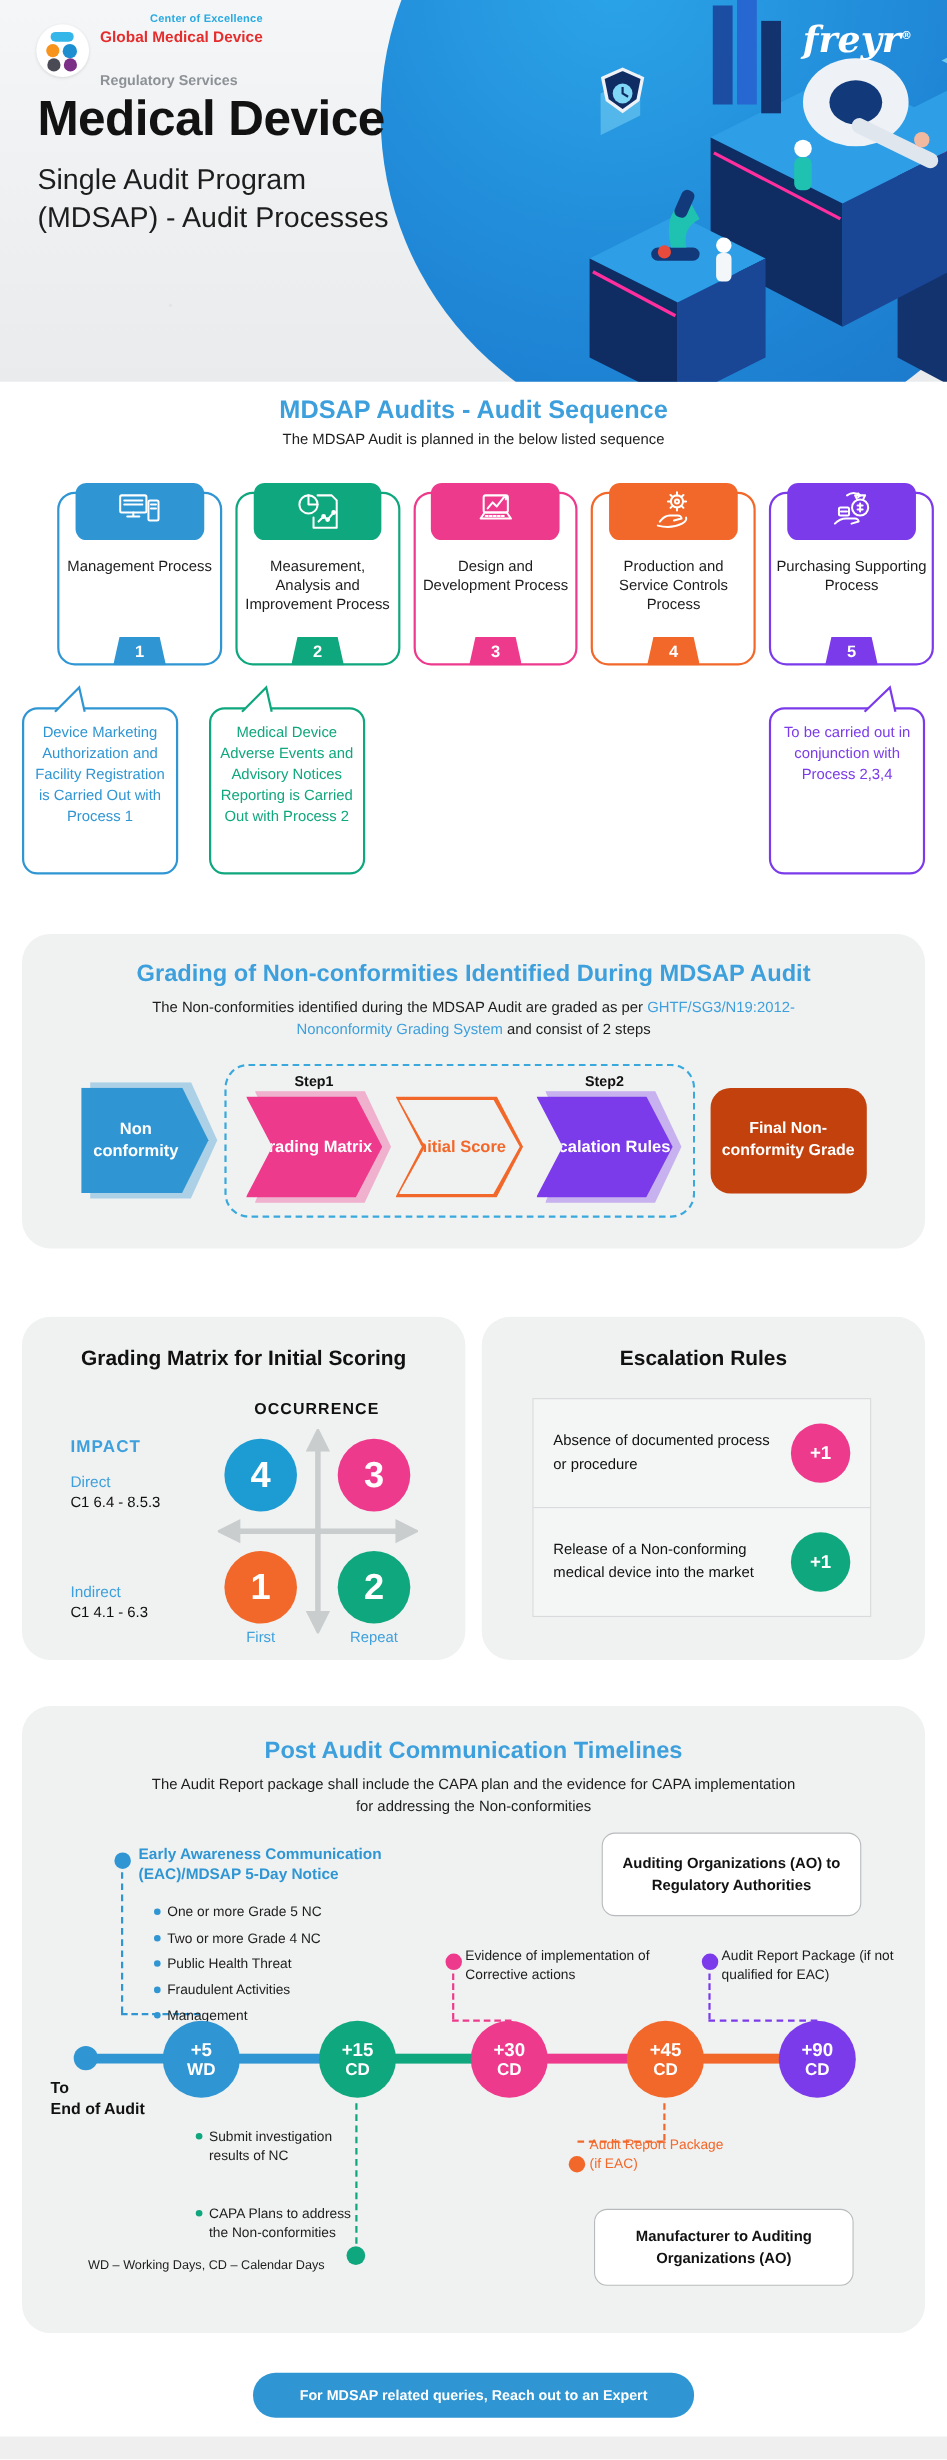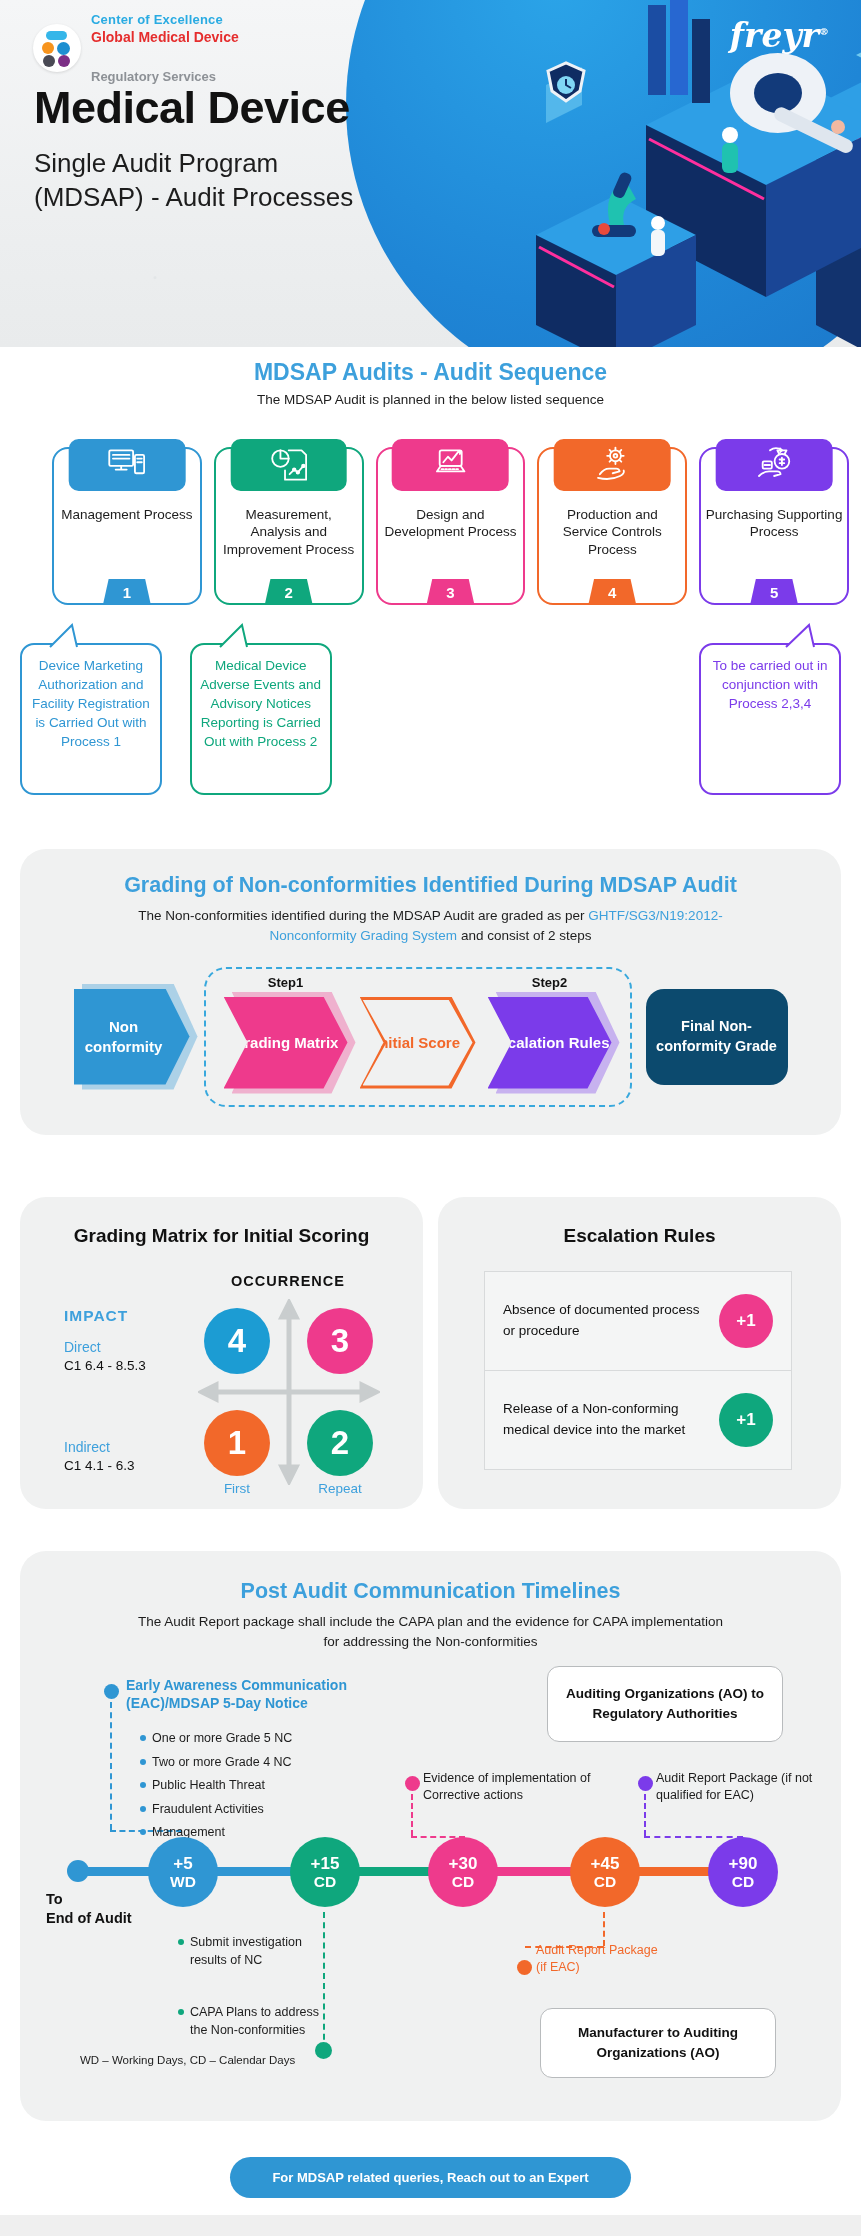--- a/index.html
+++ b/index.html
@@ -15,21 +15,21 @@
       radial-gradient(circle at 55% 85%, rgba(190,198,204,.3) 0 1px, transparent 2px);
   }
   .logo { position: absolute; left: 33px; top: 12px; display: flex; align-items: center; gap: 10px; }
   .logo-mark { position: relative; width: 48px; height: 48px; border-radius: 50%; background: #fff; box-shadow: 0 1px 3px rgba(0,0,0,.12); }
   .logo-mark i { position: absolute; border-radius: 50%; }
   .lm-pill { left: 13px; top: 7px; width: 21px; height: 9px; border-radius: 5px !important; background: #35b6e9; }
   .lm-o { left: 9px; top: 18px; width: 12px; height: 12px; background: #f7941e; }
   .lm-b { left: 24px; top: 18px; width: 13px; height: 13px; background: #1d8fd1; }
   .lm-d { left: 10px; top: 31px; width: 12px; height: 12px; background: #4a4a55; }
   .lm-p { left: 25px; top: 31px; width: 12px; height: 12px; background: #7c2f86; }
-  .logo-coe { color: #29abe2; font-size: 13px; font-weight: 700; letter-spacing: .2px; }
+  .logo-coe { color: #29abe2; font-size: 10px; font-weight: 700; letter-spacing: .2px; text-align: right; }
   .logo-name { color: #e52d2d; font-size: 14px; font-weight: 700; margin-top: 2px; }
   .logo-svc { color: #8d9196; font-size: 13px; font-weight: 700; margin-top: 24px; }
   .hero-title { position: absolute; left: 34px; top: 82px; z-index: 3; }
   .hero-title h1 { font-size: 45px; font-weight: 800; color: #121212; letter-spacing: -.5px; }
   .hero-sub { margin-top: 12px; width: 360px; font-size: 26px; line-height: 1.32; color: #1d1d1d; font-weight: 400; }
   .hero-art { position: absolute; right: -85px; top: -195px; width: 600px; height: 600px; border-radius: 50%;
     background: radial-gradient(circle at 35% 30%, #2ba4e8 0%, #1f86d6 55%, #1a72c6 100%); }
   .art-svg { position: absolute; right: 0; top: 0; }
   .freyr { position: absolute; right: 32px; top: 16px; z-index: 4; color: #fff; font-family: "DejaVu Serif", serif; font-style: italic; font-weight: 700; font-size: 33px; }
   .freyr sup { font-size: 10px; font-style: normal; }
@@ -65,21 +65,21 @@
   .clip-mid { clip-path: polygon(0 0, calc(100% - 24px) 0, 100% 50%, calc(100% - 24px) 100%, 0 100%, 24px 50%); }
   .chev-blue { width: 116px; height: 96px; background: #2f96d3; padding-right: 16px; }
   .dashed-box { border: 2px dashed #38a8dd; border-radius: 22px; padding: 6px 18px 16px; display: flex; gap: 12px; align-items: flex-end; }
   .step-col { display: flex; flex-direction: column; align-items: center; }
   .step-label { height: 22px; font-size: 13px; font-weight: 700; color: #111; }
   .chev-pink { width: 124px; height: 92px; background: #ee3a8c; }
   .chev-purple { width: 124px; height: 92px; background: #7b3bea; }
   .chev-outline { position: relative; width: 116px; height: 92px; background: #f2682a; }
   .chev-outline .inner { position: absolute; inset: 3px; background: #f0f1f1; }
   .chev-outline .otext { position: absolute; inset: 0; display: flex; align-items: center; justify-content: center; color: #f2682a; font-weight: 700; font-size: 15px; text-align: center; line-height: 1.3; }
-  .final-box { width: 142px; height: 96px; background: #0c4a6e; border-radius: 18px; color: #fff; font-weight: 700; font-size: 14.5px; display: flex; align-items: center; justify-content: center; text-align: center; line-height: 1.35; }
+  .final-box { width: 142px; height: 96px; background: #c2410c; border-radius: 18px; color: #fff; font-weight: 700; font-size: 14.5px; display: flex; align-items: center; justify-content: center; text-align: center; line-height: 1.35; }
 
   
   .two-cards { display: flex; gap: 15px; margin: 62px 20px 0; }
   .half { flex: 1; height: 312px; position: relative; }
   .half h3 { text-align: center; font-size: 19px; font-weight: 700; color: #111; padding-top: 28px; }
   .m-area { position: relative; height: 250px; margin-top: 4px; }
   .m-abs { position: absolute; }
   .occ { left: 158px; top: 22px; width: 220px; text-align: center; font-weight: 700; font-size: 14.5px; letter-spacing: 1px; color: #111; }
   .impact { left: 44px; top: 56px; color: #3da0dc; font-weight: 700; font-size: 15.5px; letter-spacing: 1px; }
   .m-blue { color: #3da0dc; font-size: 14px; }

